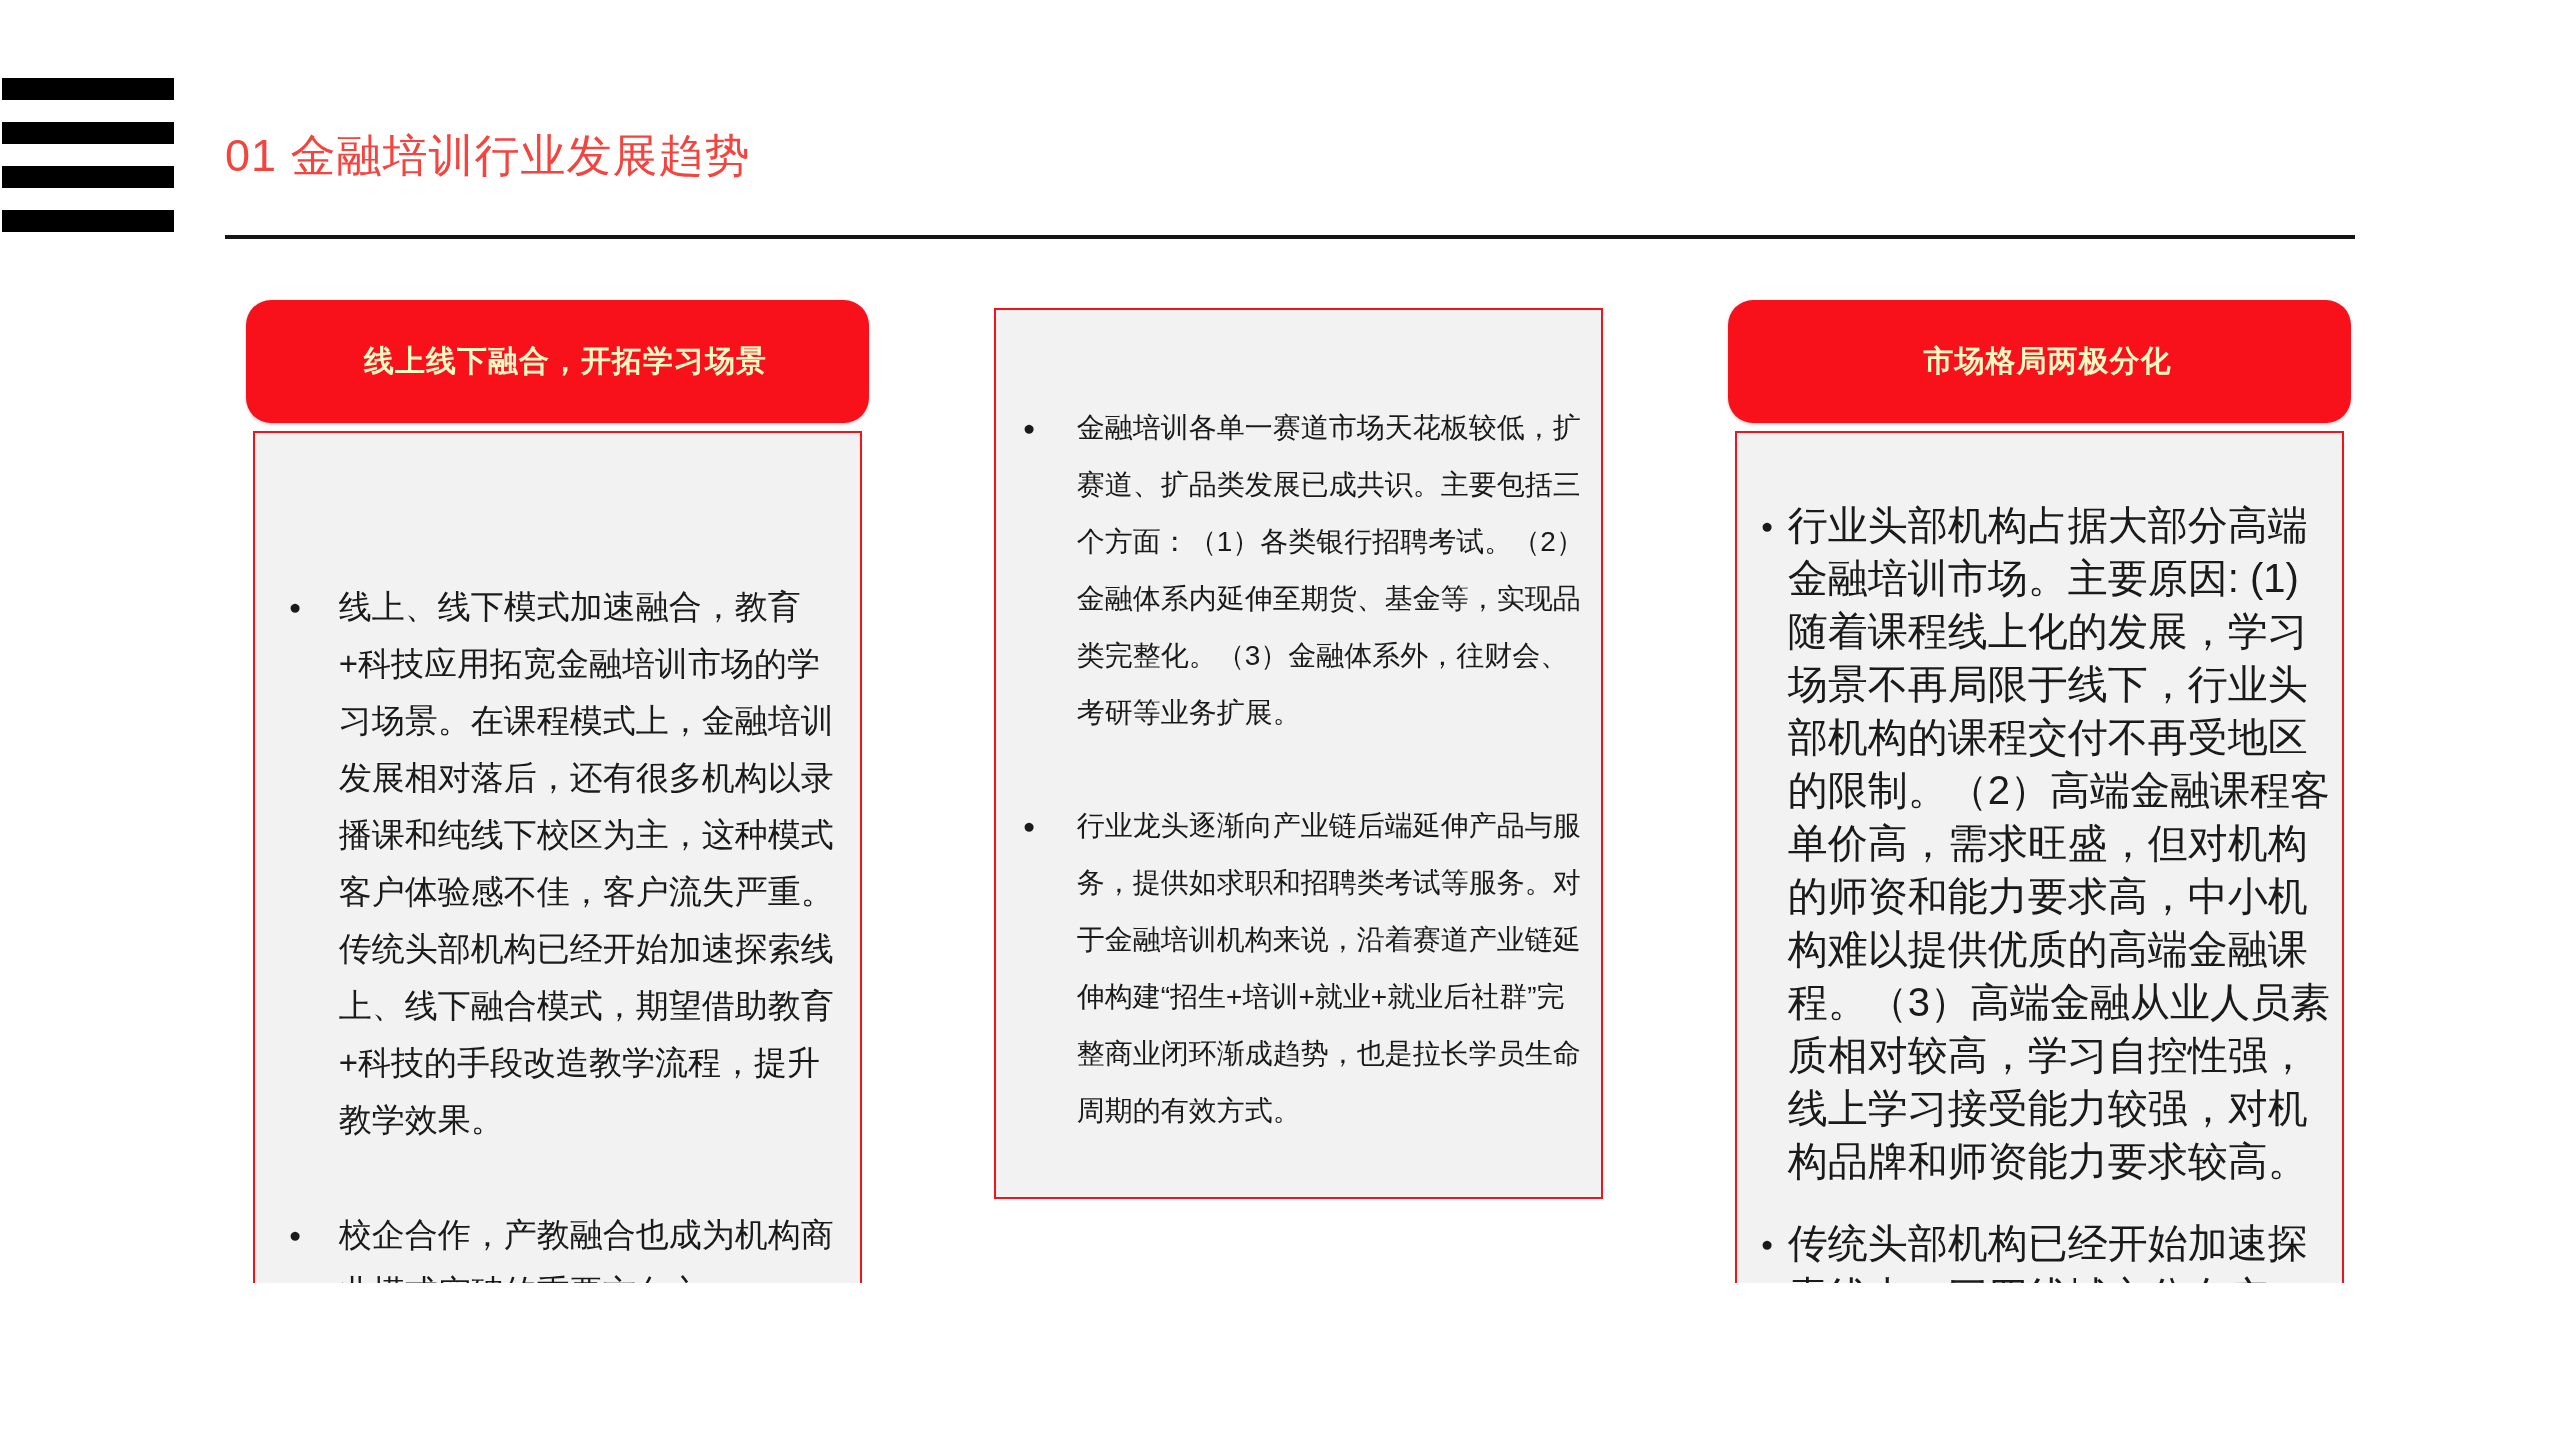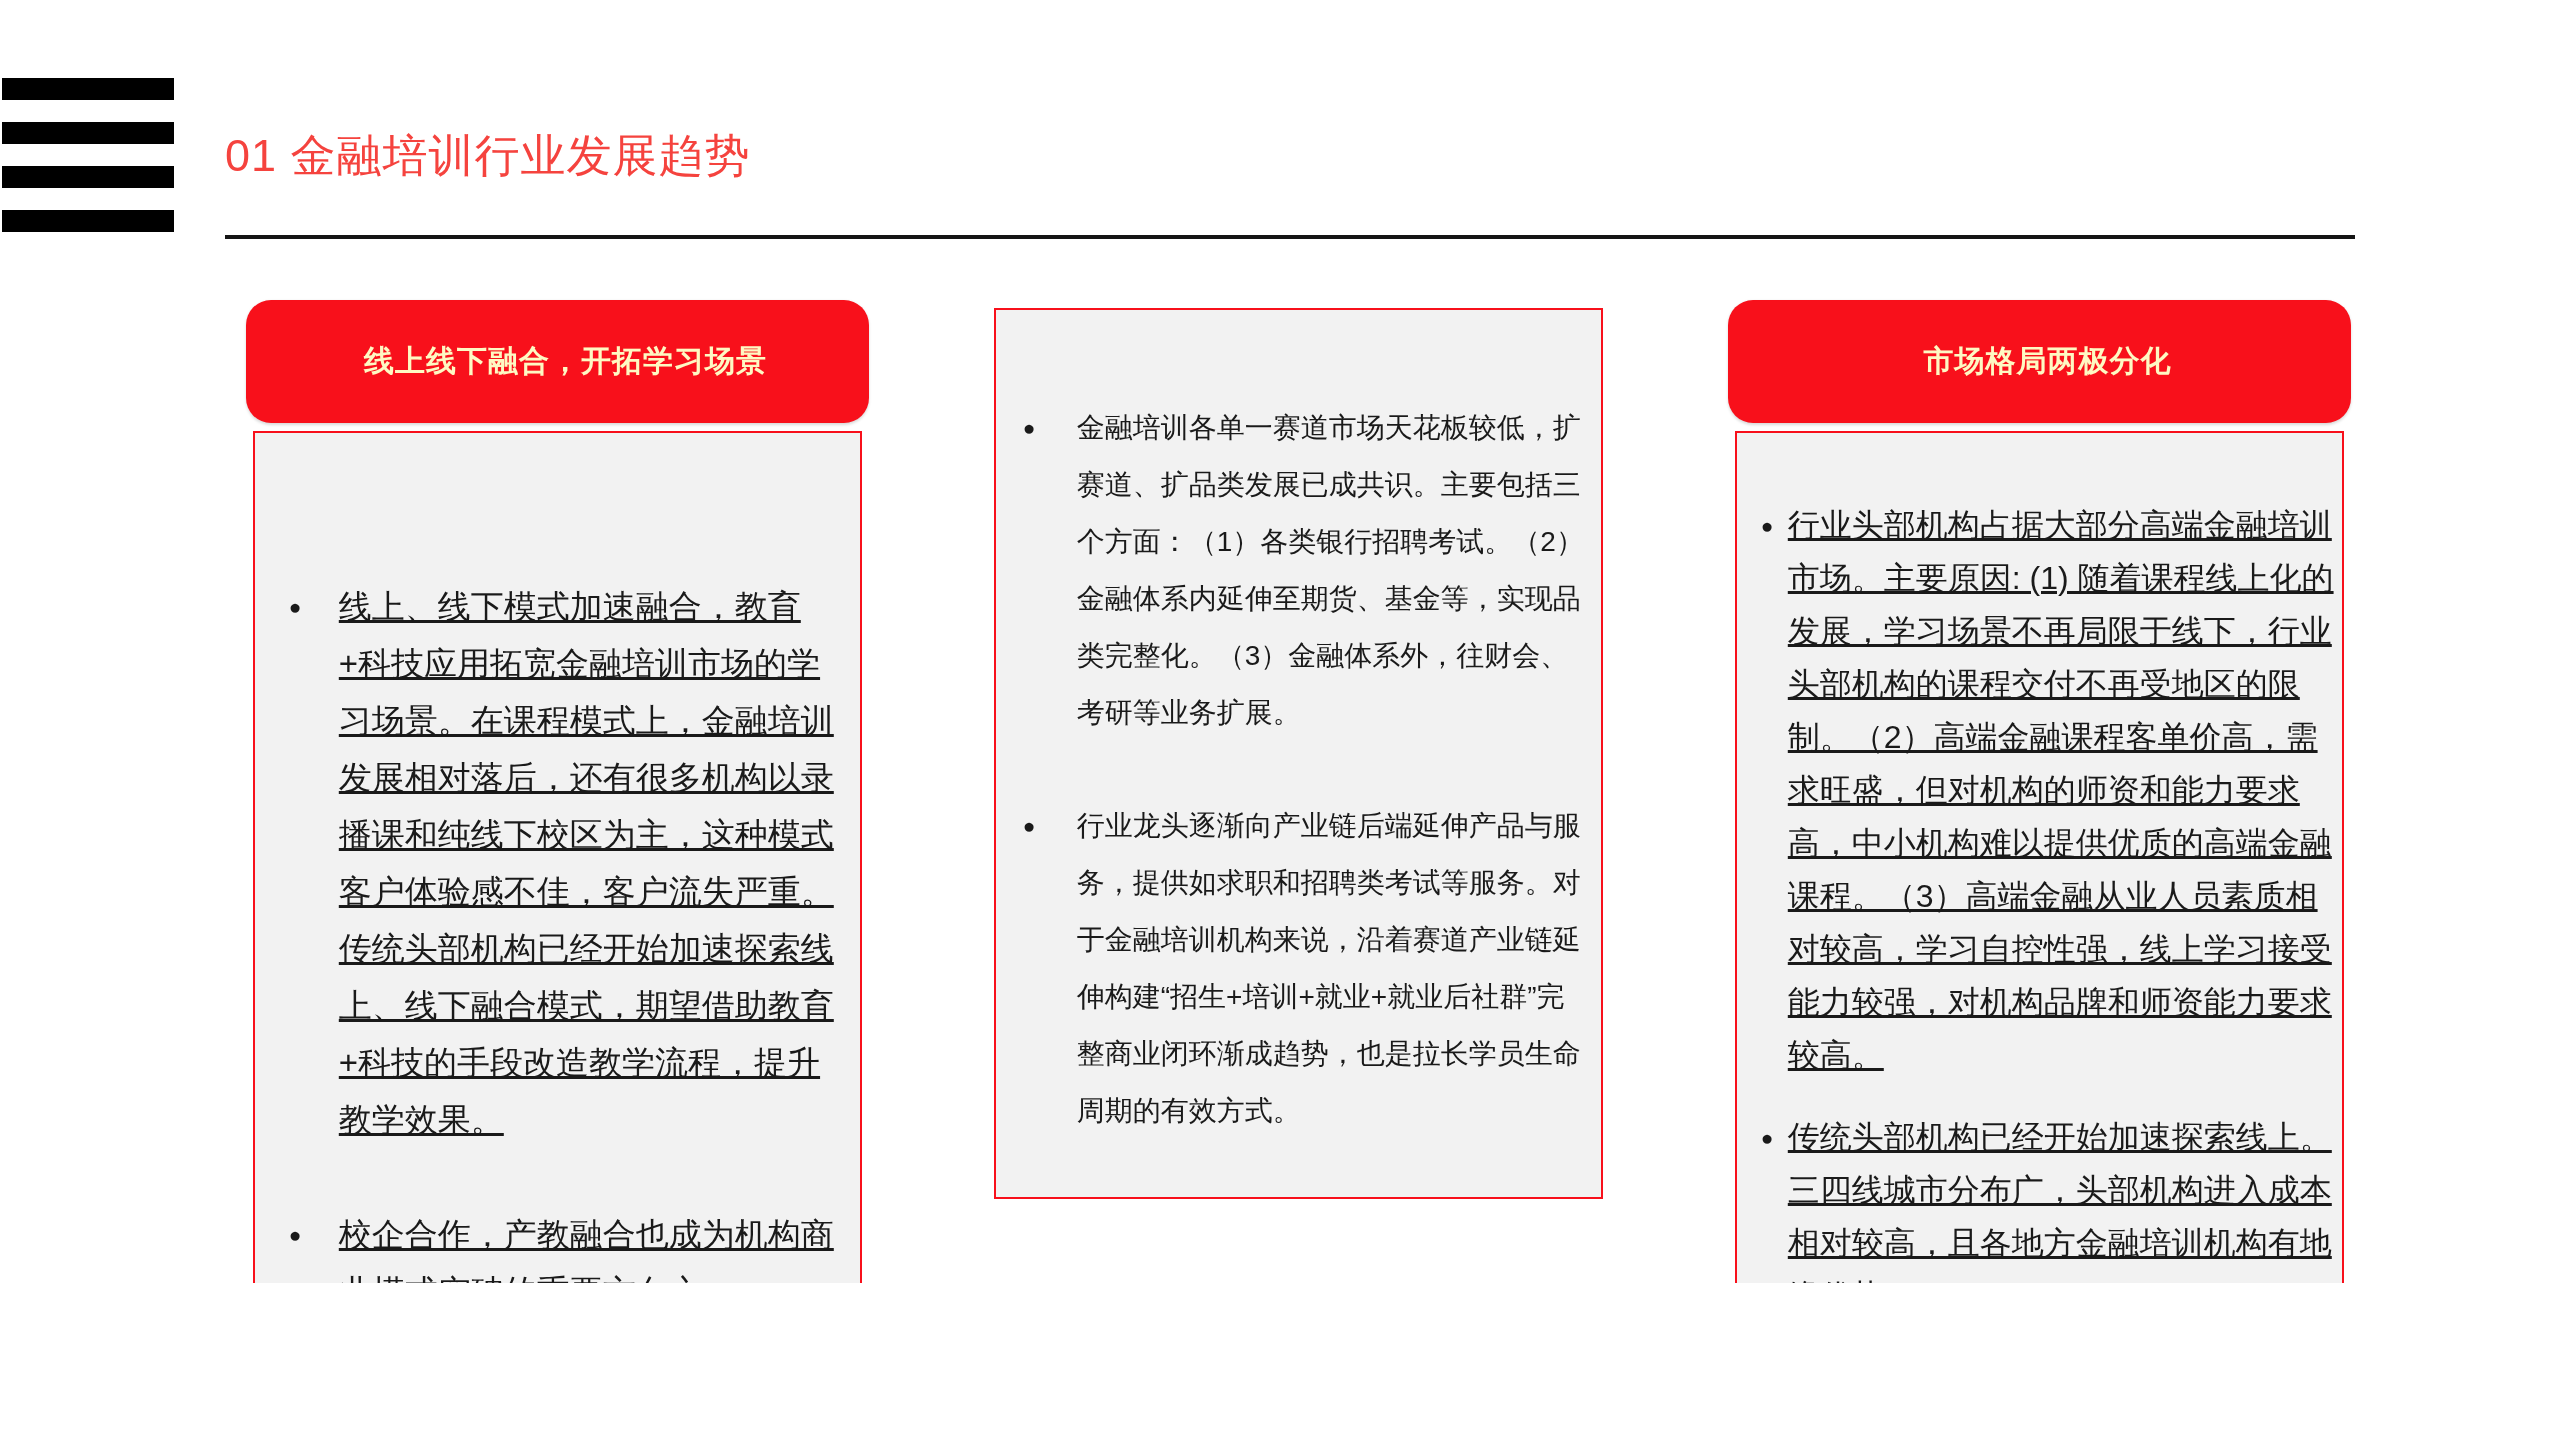--- a/index.html
+++ b/index.html
@@ -41,23 +41,23 @@
   .col3 .col-body{padding:66px 7.7px 0 24px;}
   .bullet{display:flex;align-items:flex-start;}
   .col1 .bullet{margin-bottom:58px;}
   .col2 .bullet{margin-bottom:56px;}
   .col3 .bullet{margin-bottom:29px;}
   .dot{flex:0 0 auto;font-size:21px;line-height:inherit;}
   .col1 .dot{width:50px;line-height:57px;}
   .col2 .dot{width:54px;line-height:57px;}
   .col3 .dot{width:27px;line-height:53px;}
   .btext{flex:1;}
-  .col1 .btext{font-size:33px;line-height:57px;text-decoration:underline;}
+  .col1 .btext{font-size:33px;line-height:57px;}
   .col2 .btext{font-size:28px;line-height:57px;}
-  .col3 .btext{font-size:32px;line-height:53px;text-decoration:underline;}
+  .col3 .btext{font-size:40px;line-height:53px;}
   
   .source-note{
     position:absolute;left:75px;top:1382px;
     font-size:28px;color:#595959;letter-spacing:1px;white-space:nowrap;
   }
   
   .brand{position:absolute;left:2273px;top:1355px;display:flex;align-items:flex-start;margin-top:48px;}
   .brand .emblem{width:58px;height:72px;margin-right:13.5px;}
   .brand-text{position:relative;padding-top:5.8px;}
   .brand-cn{font-size:37px;font-weight:bold;color:#222222;letter-spacing:2.9px;line-height:39px;}

